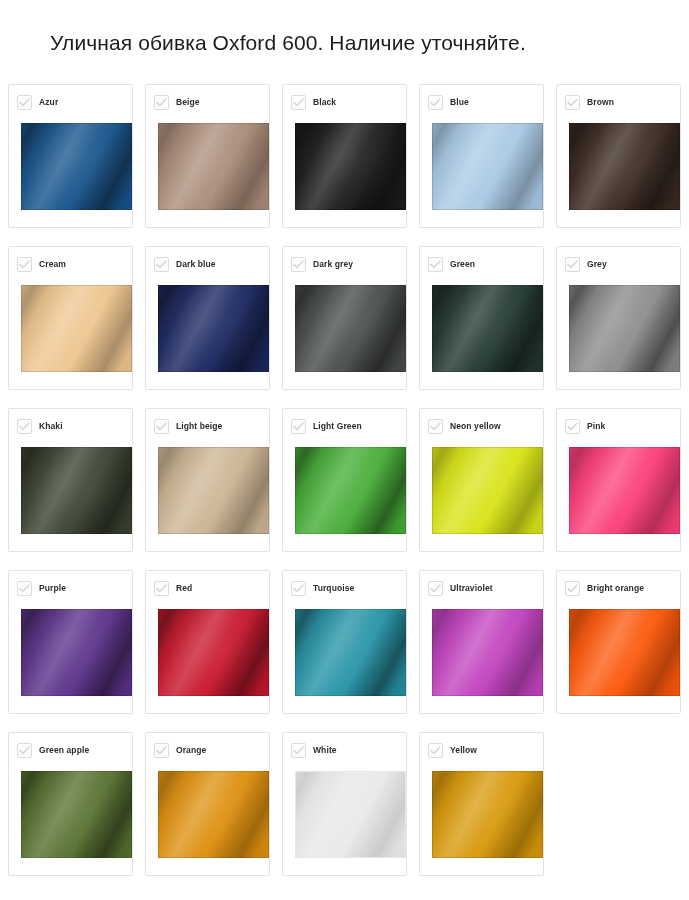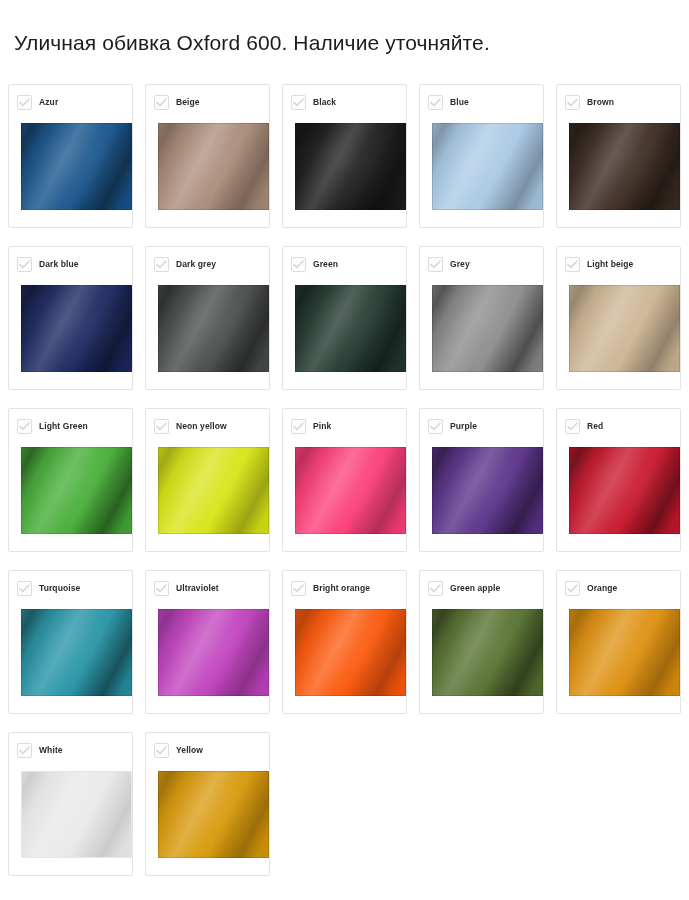--- a/index.html
+++ b/index.html
@@ -18,21 +18,21 @@
 
   .page {
     position: relative;
     width: 689px;
     height: 900px;
     box-sizing: border-box;
   }
 
   .page-title {
     margin: 0;
-    padding: 30px 0 0 14px;
+    padding: 30px 0 0 50px;
     font-size: 21px;
     font-weight: 400;
     line-height: 26px;
     letter-spacing: 0.1px;
     color: #1c1c1c;
     white-space: nowrap;
   }
 
   .swatch-grid {
     position: absolute;
@@ -251,20 +251,38 @@
           <div class="swatch-border"></div>
         </div>
       </div>
       <div class="swatch-card">
         <div class="card-head">
           <span class="checkbox">
             <svg width="11" height="9" viewBox="0 0 11 9" aria-hidden="true">
               <path d="M1 4.6 L3.9 7.4 L10 1.2" fill="none" stroke="#d8d8d8" stroke-width="1.6" stroke-linecap="round" stroke-linejoin="round"></path>
             </svg>
           </span>
+          <span class="card-label">Cream</span>
+        </div>
+        <div class="swatch-wrap">
+          <div class="swatch" style="background-color: rgb(238, 196, 142);">
+            <div class="fold shade" style="opacity: 0.62;"></div>
+            <div class="fold light" style="opacity: 0.85;"></div>
+            <div class="vignette"></div>
+          </div>
+          <div class="swatch-border"></div>
+        </div>
+      </div>
+      <div class="swatch-card">
+        <div class="card-head">
+          <span class="checkbox">
+            <svg width="11" height="9" viewBox="0 0 11 9" aria-hidden="true">
+              <path d="M1 4.6 L3.9 7.4 L10 1.2" fill="none" stroke="#d8d8d8" stroke-width="1.6" stroke-linecap="round" stroke-linejoin="round"></path>
+            </svg>
+          </span>
           <span class="card-label">Dark blue</span>
         </div>
         <div class="swatch-wrap">
           <div class="swatch" style="background-color: rgb(26, 39, 96);">
             <div class="fold shade" style="opacity: 1;"></div>
             <div class="fold light" style="opacity: 0.7;"></div>
             <div class="vignette"></div>
           </div>
           <div class="swatch-border"></div>
         </div>
@@ -309,20 +327,38 @@
         <div class="card-head">
           <span class="checkbox">
             <svg width="11" height="9" viewBox="0 0 11 9" aria-hidden="true">
               <path d="M1 4.6 L3.9 7.4 L10 1.2" fill="none" stroke="#d8d8d8" stroke-width="1.6" stroke-linecap="round" stroke-linejoin="round"></path>
             </svg>
           </span>
           <span class="card-label">Grey</span>
         </div>
         <div class="swatch-wrap">
           <div class="swatch" style="background-color: rgb(139, 139, 139);">
+            <div class="fold shade" style="opacity: 1;"></div>
+            <div class="fold light" style="opacity: 0.7;"></div>
+            <div class="vignette"></div>
+          </div>
+          <div class="swatch-border"></div>
+        </div>
+      </div>
+      <div class="swatch-card">
+        <div class="card-head">
+          <span class="checkbox">
+            <svg width="11" height="9" viewBox="0 0 11 9" aria-hidden="true">
+              <path d="M1 4.6 L3.9 7.4 L10 1.2" fill="none" stroke="#d8d8d8" stroke-width="1.6" stroke-linecap="round" stroke-linejoin="round"></path>
+            </svg>
+          </span>
+          <span class="card-label">Khaki</span>
+        </div>
+        <div class="swatch-wrap">
+          <div class="swatch" style="background-color: rgb(59, 66, 48);">
             <div class="fold shade" style="opacity: 1;"></div>
             <div class="fold light" style="opacity: 0.7;"></div>
             <div class="vignette"></div>
           </div>
           <div class="swatch-border"></div>
         </div>
       </div>
       <div class="swatch-card">
         <div class="card-head">
           <span class="checkbox">

